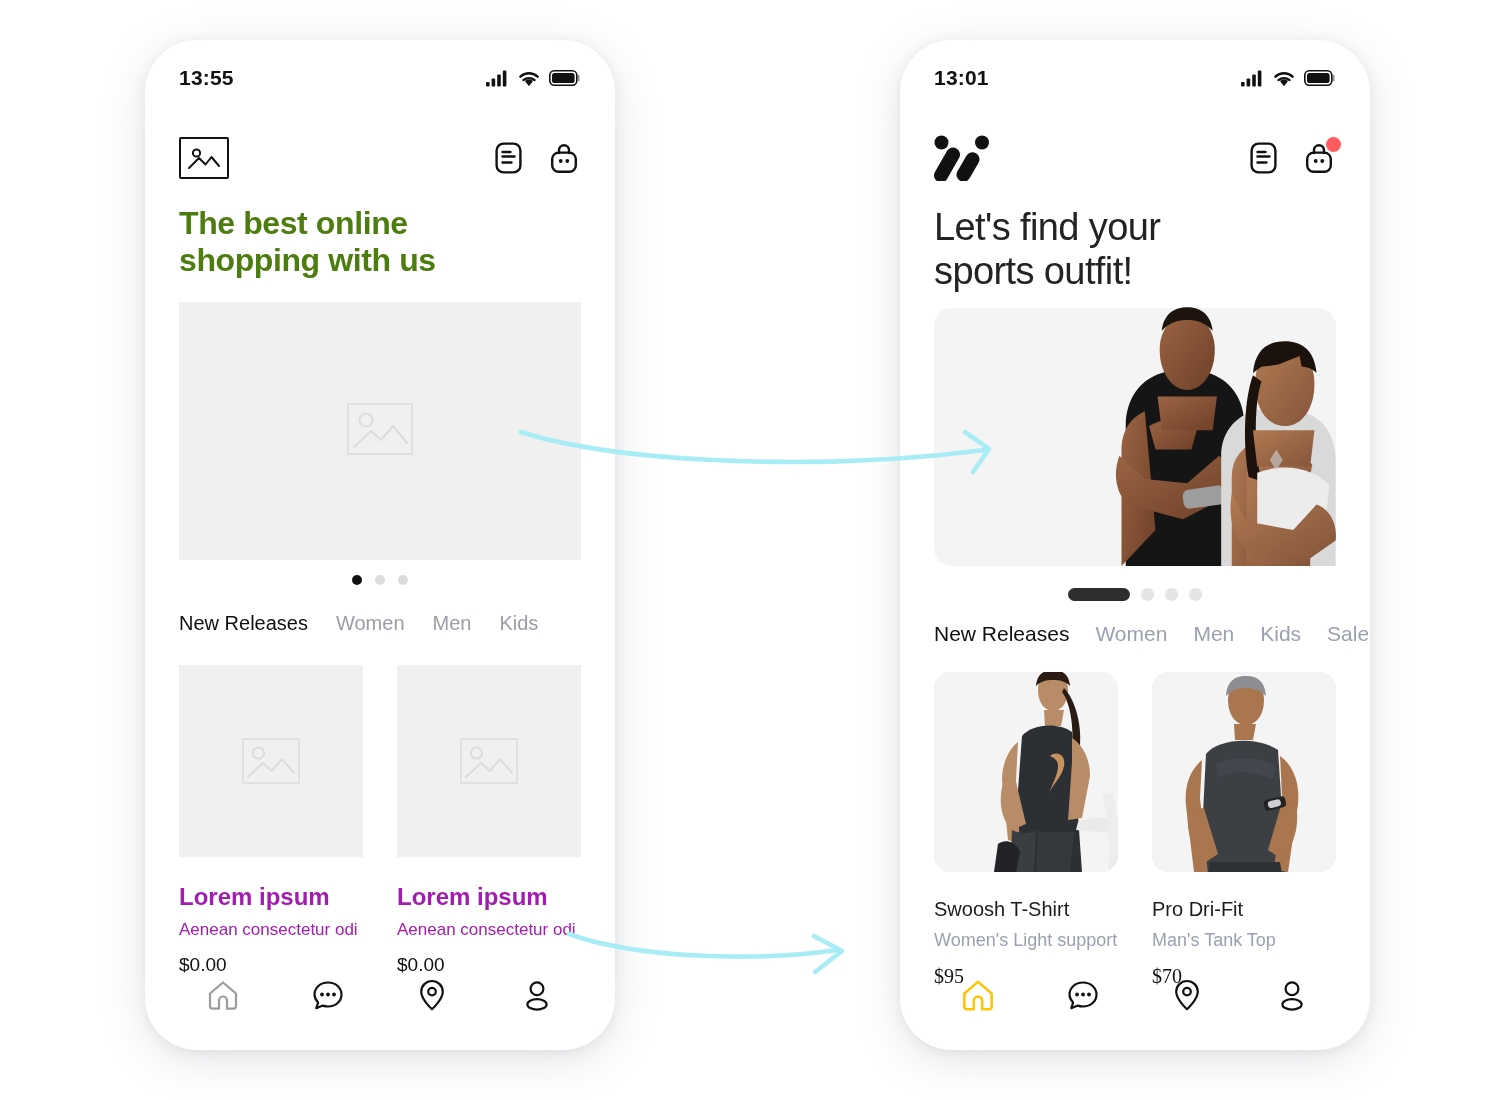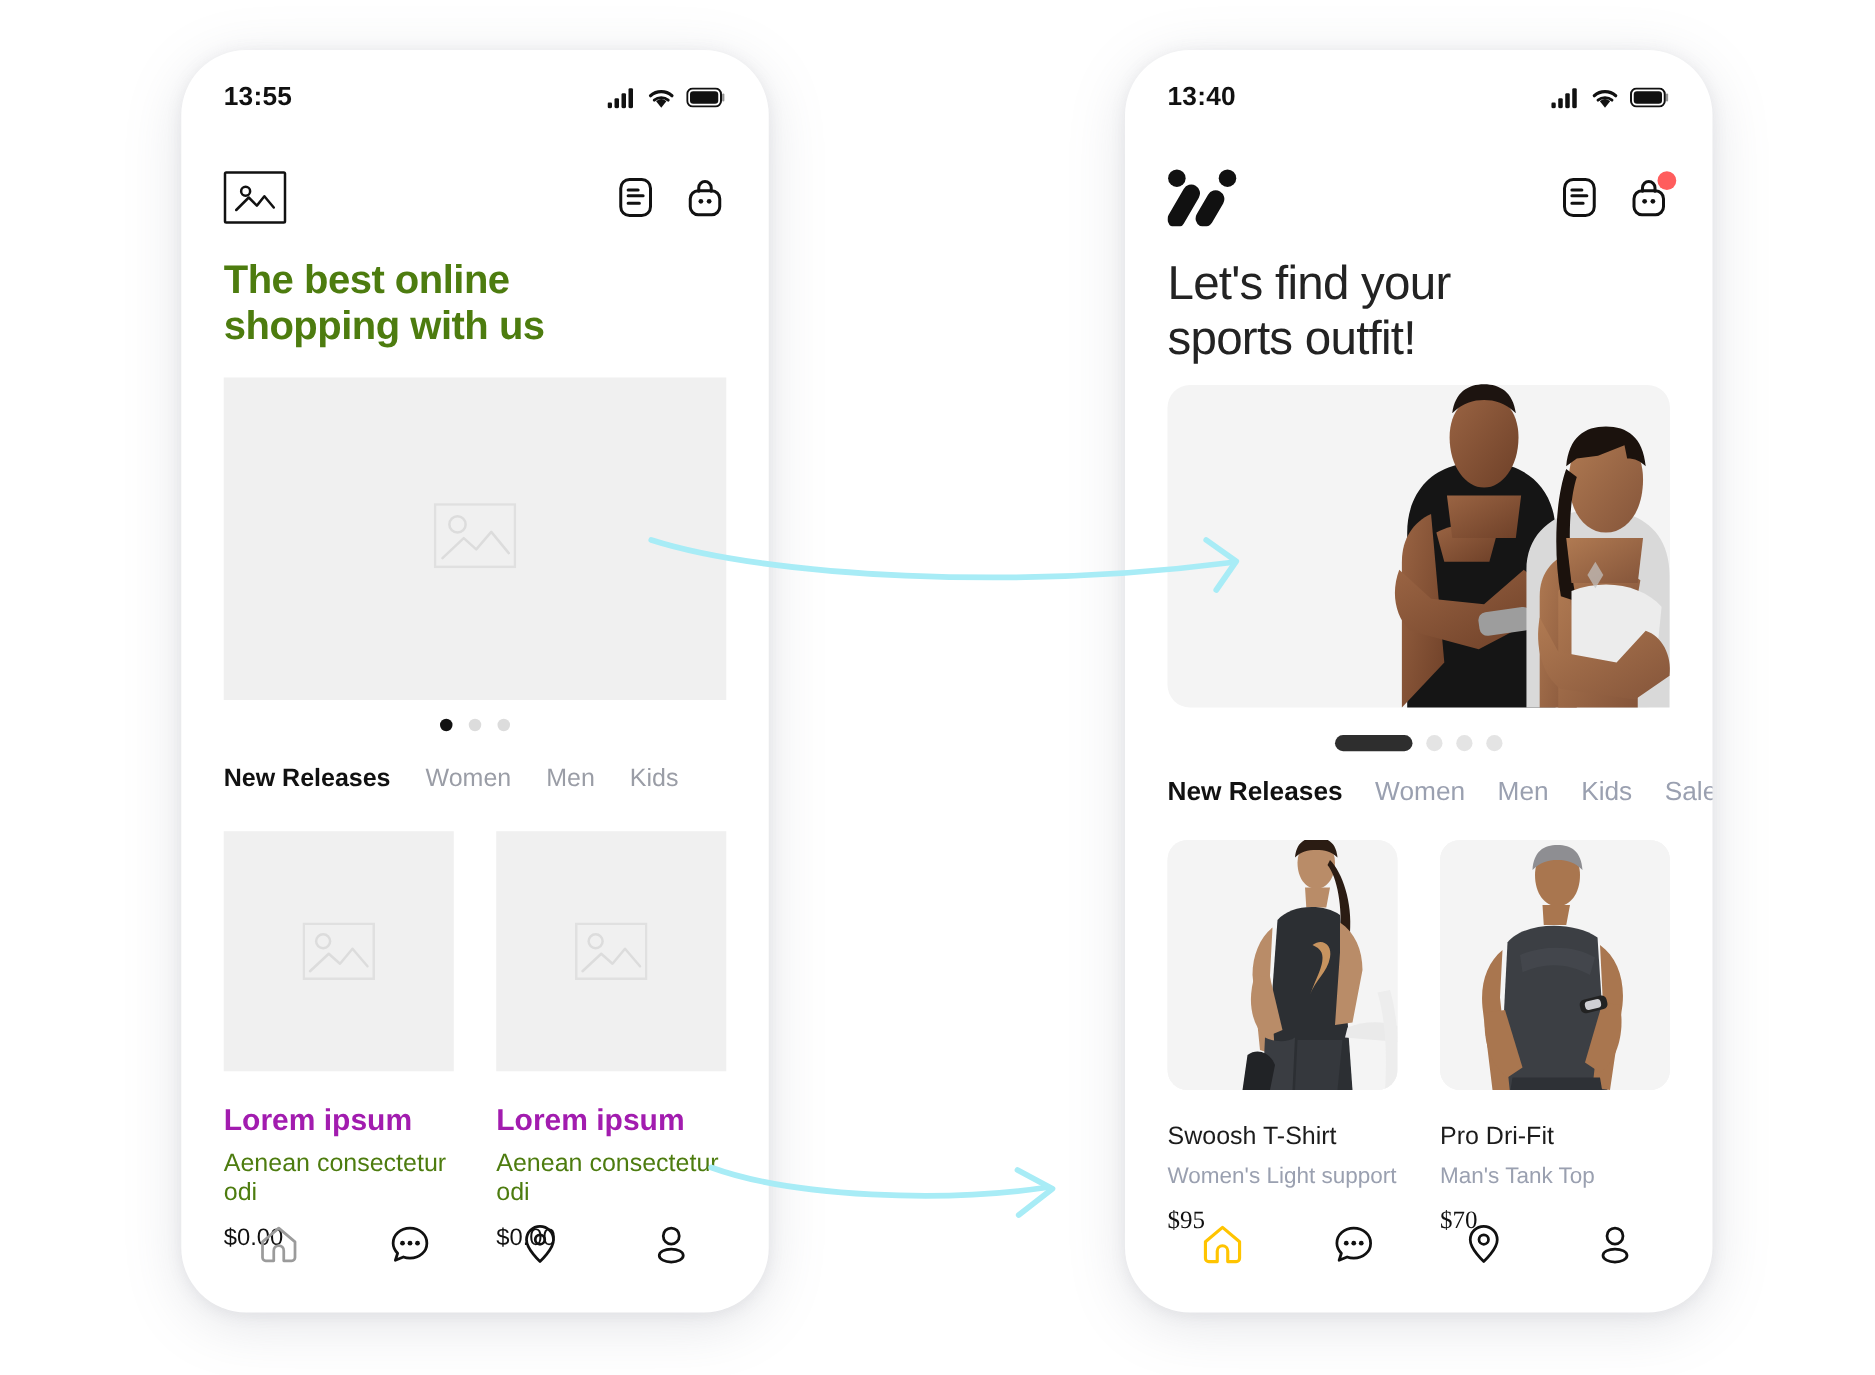--- a/index.html
+++ b/index.html
@@ -76,33 +76,33 @@
   .dot.pill { width: 62px; height: 13px; border-radius: 7px; background: #2e2e2e; }
   .dot.big { width: 13px; height: 13px; background: #e4e4e4; }
 
   
   .tabs {
     position: absolute; top: 572px; left: 34px; right: 0;
     display: flex; align-items: baseline; gap: 28px; white-space: nowrap;
   }
   .tabs.rt { top: 582px; gap: 26px; }
   .tab { font-size: 20px; color: #9a9da6; }
-  .tab.active { color: #111; font-weight: bold; }
+  .tab.active { color: #111; font-weight: normal; }
   .tabs.rt .tab { color: #9aa0b0; font-size: 21px; }
   .tabs.rt .tab.active { color: #111; }
 
   
   .grid { position: absolute; top: 625px; left: 34px; right: 34px; display: flex; gap: 34px; }
   .grid.rt { top: 632px; }
   .card { flex: 1; min-width: 0; }
   .card-img { width: 100%; height: 192px; background: #f0f0f0; display: flex; align-items: center; justify-content: center; }
   .card.rt .card-img { height: 200px; background: #f4f4f4; border-radius: 16px; overflow: hidden; position: relative; }
   .card-title { margin-top: 26px; font-size: 24px; font-weight: bold; color: #a21caf; }
   .card.rt .card-title { font-weight: normal; font-size: 20px; color: #1c1c1c; }
-  .card-sub { margin-top: 9px; font-size: 20px; color: #4d7c0f; }
+  .card-sub { margin-top: 9px; font-size: 17px; color: #a21caf; }
   .card.rt .card-sub { color: #9aa0b0; font-size: 18px; }
   .card-price { margin-top: 14px; font-size: 19px; color: #111; }
   .card.rt .card-price { font-size: 20px; font-family: Liberation Serif, serif; }
 
   
   .bottomnav {
     position: absolute; left: 0; right: 0; bottom: 18px; height: 74px;
     display: flex; align-items: center; justify-content: space-around; padding: 0 26px;
   }
   .nav-item { width: 56px; height: 56px; display: flex; align-items: center; justify-content: center; }
@@ -252,21 +252,21 @@
         </div>
       </div>
 
     </div>
   </div>
 
   <div class="phone" id="phone-right">
     <div class="screen">
 
       <div class="statusbar">
-        <div class="status-time">13:40</div>
+        <div class="status-time">13:01</div>
         <div class="status-icons">
           <svg width="23" height="17" viewBox="0 0 23 17">
             <rect x="0" y="12" width="3.6" height="4.5" rx="1.1" fill="#111"></rect>
             <rect x="5.6" y="8.5" width="3.6" height="8" rx="1.1" fill="#111"></rect>
             <rect x="11.2" y="4.5" width="3.6" height="12" rx="1.1" fill="#111"></rect>
             <rect x="16.8" y="0.5" width="3.6" height="16" rx="1.1" fill="#111"></rect>
           </svg>
           <svg width="22" height="17" viewBox="0 0 22 17">
             <path d="M11 16.2 L6.9 10.9 a6.6 6.6 0 0 1 8.2 0 Z" fill="#111"></path>
             <path d="M2.4 6.6 a13 13 0 0 1 17.2 0" stroke="#111" stroke-width="2.5" fill="none" stroke-linecap="round"></path>

